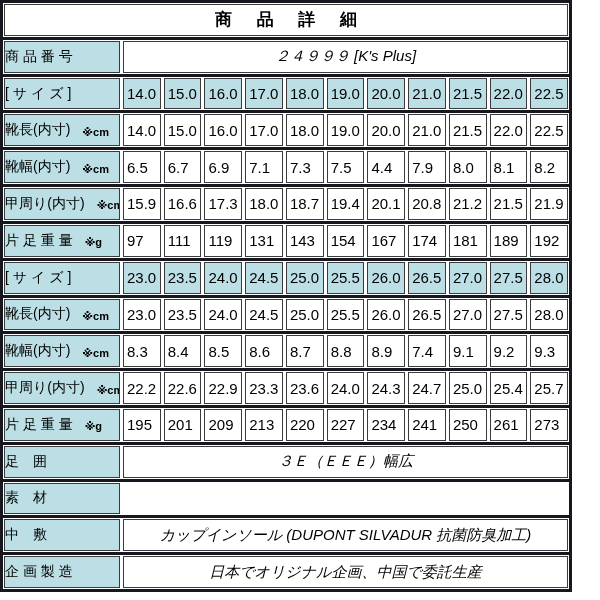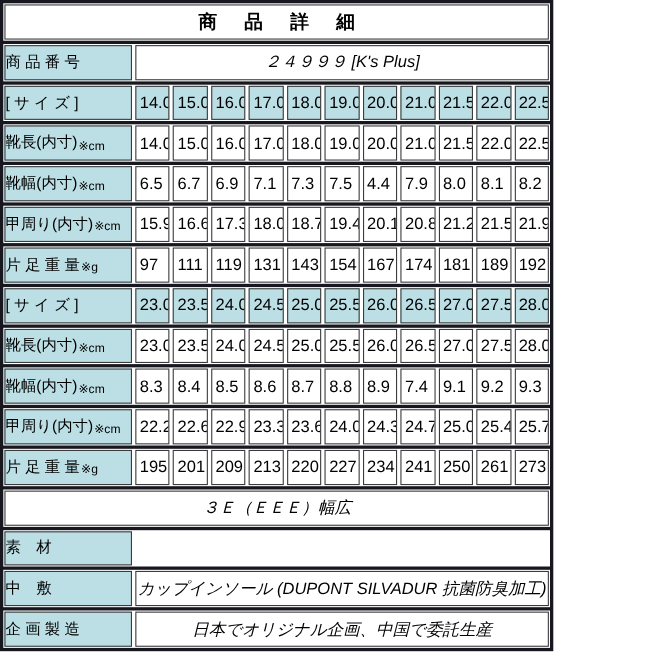--- a/index.html
+++ b/index.html
@@ -6,21 +6,21 @@
     margin: 0;
     padding: 0;
     background: #ffffff;
     width: 600px;
     height: 600px;
     font-family: "Liberation Sans", "DejaVu Sans", sans-serif;
     color: #000000;
   }
   .table-frame {
     box-sizing: border-box;
-    width: 503px;
+    width: 572px;
     height: 592px;
     background: var(--frame-bg, #17171f);
     padding: 3px;
     display: flex;
     flex-direction: column;
     gap: 3px;
   }
   .row {
     background: var(--row-bg, #ffffff);
     flex: 1 1 0;
@@ -65,22 +65,23 @@
     justify-content: flex-start;
     padding-left: 3px;
     font-size: 15px;
     white-space: nowrap;
   }
   .row.header .num-cell {
     background: var(--label-bg, #bcdfe5);
   }
   .unit {
     font-size: 11px;
-    margin-left: 1px;
+    margin-left: 12px;
     padding-top: 4px;
+    font-weight: bold;
   }
 </style>
 </head>
 <body>
 
 <div class="table-frame">
   <div class="row">
     <div class="cell title-cell">商 品 詳 細</div>
   </div>
   <div id="rows" style="display: contents"><div class="row">
@@ -240,20 +241,23 @@
         <div class="cell num-cell">209</div>
         <div class="cell num-cell">213</div>
         <div class="cell num-cell">220</div>
         <div class="cell num-cell">227</div>
         <div class="cell num-cell">234</div>
         <div class="cell num-cell">241</div>
         <div class="cell num-cell">250</div>
         <div class="cell num-cell">261</div>
         <div class="cell num-cell">273</div>
       </div><div class="row">
+        <div class="cell label-cell">
+          <span>足　囲</span>
+        </div>
         <div class="cell value-cell">３Ｅ（ＥＥＥ）幅広</div>
       </div><div class="row">
         <div class="cell label-cell">
           <span>素　材</span>
         </div>
       </div><div class="row">
         <div class="cell label-cell">
           <span>中　敷</span>
         </div>
         <div class="cell value-cell">カップインソール (DUPONT SILVADUR 抗菌防臭加工)</div>

